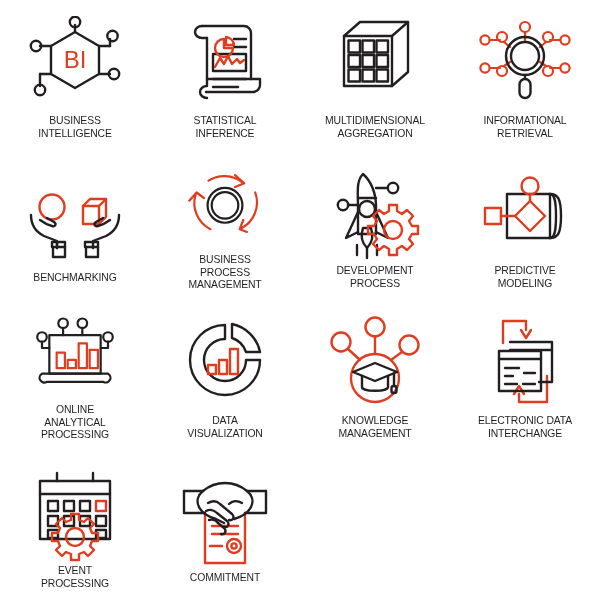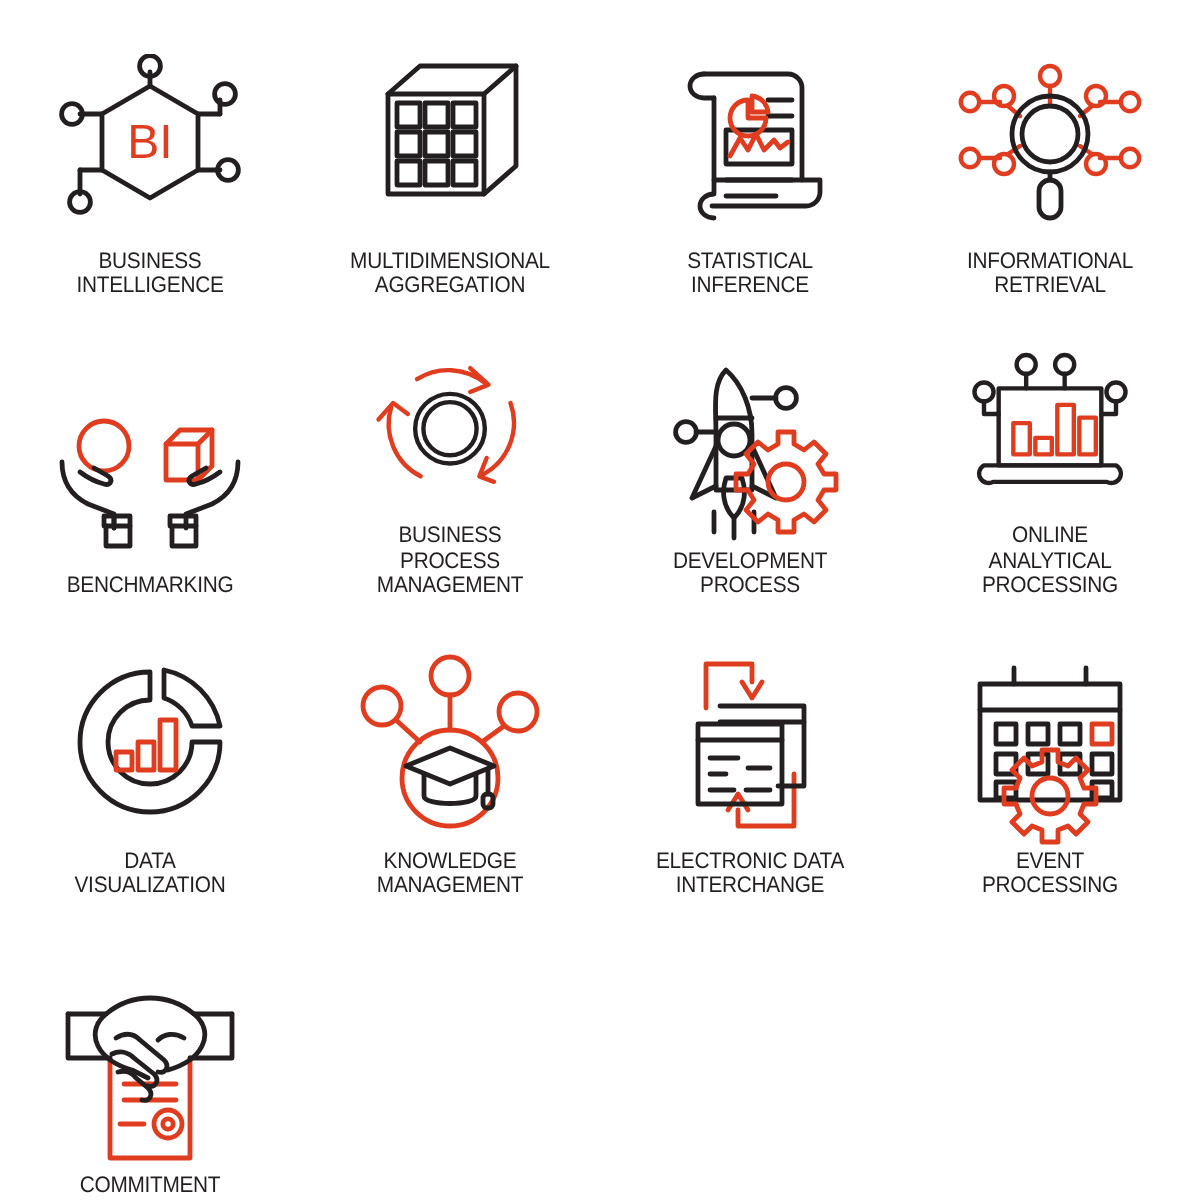--- a/index.html
+++ b/index.html
@@ -19,21 +19,21 @@
     display: grid;
     grid-template-columns: repeat(4, 150px);
     grid-template-rows: repeat(4, 150px);
   }
   .icon-cell {
     width: 150px;
     height: 150px;
     display: flex;
     flex-direction: column;
     align-items: center;
-    justify-content: flex-end;
+    justify-content: center;
     box-sizing: border-box;
     padding-top: 6px;
   }
   .icon-art {
     width: 106px;
     height: 96px;
     display: block;
   }
   .icon-label {
     margin-top: 2px;
@@ -76,59 +76,59 @@
       </g>
       <text x="53" y="52" text-anchor="middle" font-family="Liberation Sans, sans-serif" font-size="24" fill="#e03c1f">BI</text>
     </svg>
     <div class="icon-label">BUSINESS
 INTELLIGENCE</div>
   </div>
 
   <div class="icon-cell">
     <svg class="icon-art" viewBox="0 0 106 96">
       <g fill="none" stroke="#231f20" stroke-width="2.4" stroke-linecap="round" stroke-linejoin="round">
+        <path d="M30 10 h42 a7 7 0 0 1 7 7 v46 h9 v6 a7 7 0 0 1 -7 7 h-47"></path>
+        <path d="M30 10 a7 6 0 0 0 0 12 h5"></path>
+        <path d="M35 22 v48 a7 6 0 0 0 0 12"></path>
+        <path d="M79 63 h-44"></path>
+        <line x1="62" y1="23" x2="74" y2="23"></line>
+        <line x1="62" y1="31" x2="74" y2="31"></line>
+        <rect x="41" y="38" width="33" height="17"></rect>
+        <line x1="41" y1="63" x2="74" y2="63"></line>
+        <line x1="41" y1="71" x2="66" y2="71"></line>
+      </g>
+      <g fill="none" stroke="#e03c1f" stroke-width="2.4" stroke-linecap="round" stroke-linejoin="round">
+        <path d="M52 23 a9 9 0 1 0 9 9 h-9 z"></path>
+        <path d="M54 21 a9 9 0 0 1 8 8 h-8 z"></path>
+        <polyline points="43,51 48,42 52,48 56,40 60,48 65,43 68,47 72,44"></polyline>
+      </g>
+    </svg>
+    <div class="icon-label">STATISTICAL
+INFERENCE</div>
+  </div>
+
+  <div class="icon-cell">
+    <svg class="icon-art" viewBox="0 0 106 96">
+      <g fill="none" stroke="#231f20" stroke-width="2.4" stroke-linecap="round" stroke-linejoin="round">
         <polyline points="22,20 38,6 86,6 86,56 70,70"></polyline>
         <line x1="86" y1="6" x2="70" y2="20"></line>
         <rect x="22" y="20" width="48" height="50"></rect>
         <rect x="26.5" y="24.5" width="11.5" height="12"></rect>
         <rect x="40.5" y="24.5" width="11.5" height="12"></rect>
         <rect x="54.5" y="24.5" width="11.5" height="12"></rect>
         <rect x="26.5" y="39" width="11.5" height="12"></rect>
         <rect x="40.5" y="39" width="11.5" height="12"></rect>
         <rect x="54.5" y="39" width="11.5" height="12"></rect>
         <rect x="26.5" y="53.5" width="11.5" height="12"></rect>
         <rect x="40.5" y="53.5" width="11.5" height="12"></rect>
         <rect x="54.5" y="53.5" width="11.5" height="12"></rect>
       </g>
     </svg>
     <div class="icon-label">MULTIDIMENSIONAL
 AGGREGATION</div>
-  </div>
-
-  <div class="icon-cell">
-    <svg class="icon-art" viewBox="0 0 106 96">
-      <g fill="none" stroke="#231f20" stroke-width="2.4" stroke-linecap="round" stroke-linejoin="round">
-        <path d="M30 10 h42 a7 7 0 0 1 7 7 v46 h9 v6 a7 7 0 0 1 -7 7 h-47"></path>
-        <path d="M30 10 a7 6 0 0 0 0 12 h5"></path>
-        <path d="M35 22 v48 a7 6 0 0 0 0 12"></path>
-        <path d="M79 63 h-44"></path>
-        <line x1="62" y1="23" x2="74" y2="23"></line>
-        <line x1="62" y1="31" x2="74" y2="31"></line>
-        <rect x="41" y="38" width="33" height="17"></rect>
-        <line x1="41" y1="63" x2="74" y2="63"></line>
-        <line x1="41" y1="71" x2="66" y2="71"></line>
-      </g>
-      <g fill="none" stroke="#e03c1f" stroke-width="2.4" stroke-linecap="round" stroke-linejoin="round">
-        <path d="M52 23 a9 9 0 1 0 9 9 h-9 z"></path>
-        <path d="M54 21 a9 9 0 0 1 8 8 h-8 z"></path>
-        <polyline points="43,51 48,42 52,48 56,40 60,48 65,43 68,47 72,44"></polyline>
-      </g>
-    </svg>
-    <div class="icon-label">STATISTICAL
-INFERENCE</div>
   </div>
 
   <div class="icon-cell">
     <svg class="icon-art" viewBox="0 0 106 96">
       <g fill="none" stroke="#e03c1f" stroke-width="2.2" stroke-linecap="round" stroke-linejoin="round">
         <line x1="53" y1="16" x2="53" y2="25"></line>
         <circle cx="53" cy="11" r="5"></circle>
         <line x1="18" y1="24" x2="28" y2="24"></line>
         <line x1="32" y1="26" x2="38" y2="31"></line>
         <circle cx="13" cy="24" r="4.6"></circle>
@@ -221,20 +221,38 @@
       </g>
       <g fill="none" stroke="#e03c1f" stroke-width="2.4" stroke-linecap="round" stroke-linejoin="round">
         <path d="M75 45 l0 -6 l-8 0 l0 6 l-5 3 l-5 -4 l-6 6 l4 5 l-3 5 l-6 0 l0 8 l6 0 l3 5 l-4 5 l6 6 l5 -4 l5 3 l0 6 l8 0 l0 -6 l5 -3 l5 4 l6 -6 l-4 -5 l3 -5 l6 0 l0 -8 l-6 0 l-3 -5 l4 -5 l-6 -6 l-5 4 z"></path>
         <circle cx="71" cy="64" r="9"></circle>
       </g>
     </svg>
     <div class="icon-label">DEVELOPMENT
 PROCESS</div>
   </div>
 
+  <div class="icon-cell">
+    <svg class="icon-art" viewBox="0 0 106 96">
+      <g fill="none" stroke="#231f20" stroke-width="2.4" stroke-linecap="round" stroke-linejoin="round">
+        <polyline points="35,28 78,28 78,72 35,72 35,28"></polyline>
+        <path d="M78 28 c8 0 11 5 11 22 c0 17 -3 22 -11 22"></path>
+        <path d="M78 28 c4 0 6 5 6 22 c0 17 -2 22 -6 22"></path>
+      </g>
+      <g fill="none" stroke="#e03c1f" stroke-width="2.4" stroke-linecap="round" stroke-linejoin="round">
+        <circle cx="58" cy="20" r="8.5"></circle>
+        <line x1="58" y1="28.5" x2="58" y2="35"></line>
+        <polygon points="58,35 73,50 58,65 43,50"></polygon>
+        <rect x="13" y="42" width="16" height="16"></rect>
+        <line x1="29" y1="50" x2="43" y2="50"></line>
+      </g>
+    </svg>
+    <div class="icon-label">PREDICTIVE
+MODELING</div>
+  </div>
 
   <div class="icon-cell lines-3">
     <svg class="icon-art" viewBox="0 0 106 96">
       <g fill="none" stroke="#231f20" stroke-width="2.4" stroke-linecap="round" stroke-linejoin="round">
         <rect x="25" y="22" width="56" height="42"></rect>
         <path d="M17 64 h72 a5 5 0 0 1 -5 9 h-62 a5 5 0 0 1 -5 -9 z"></path>
         <line x1="40" y1="22" x2="40" y2="14"></line>
         <circle cx="40" cy="9" r="5.2"></circle>
         <line x1="61" y1="22" x2="61" y2="14"></line>
         <circle cx="61" cy="9" r="5.2"></circle>

